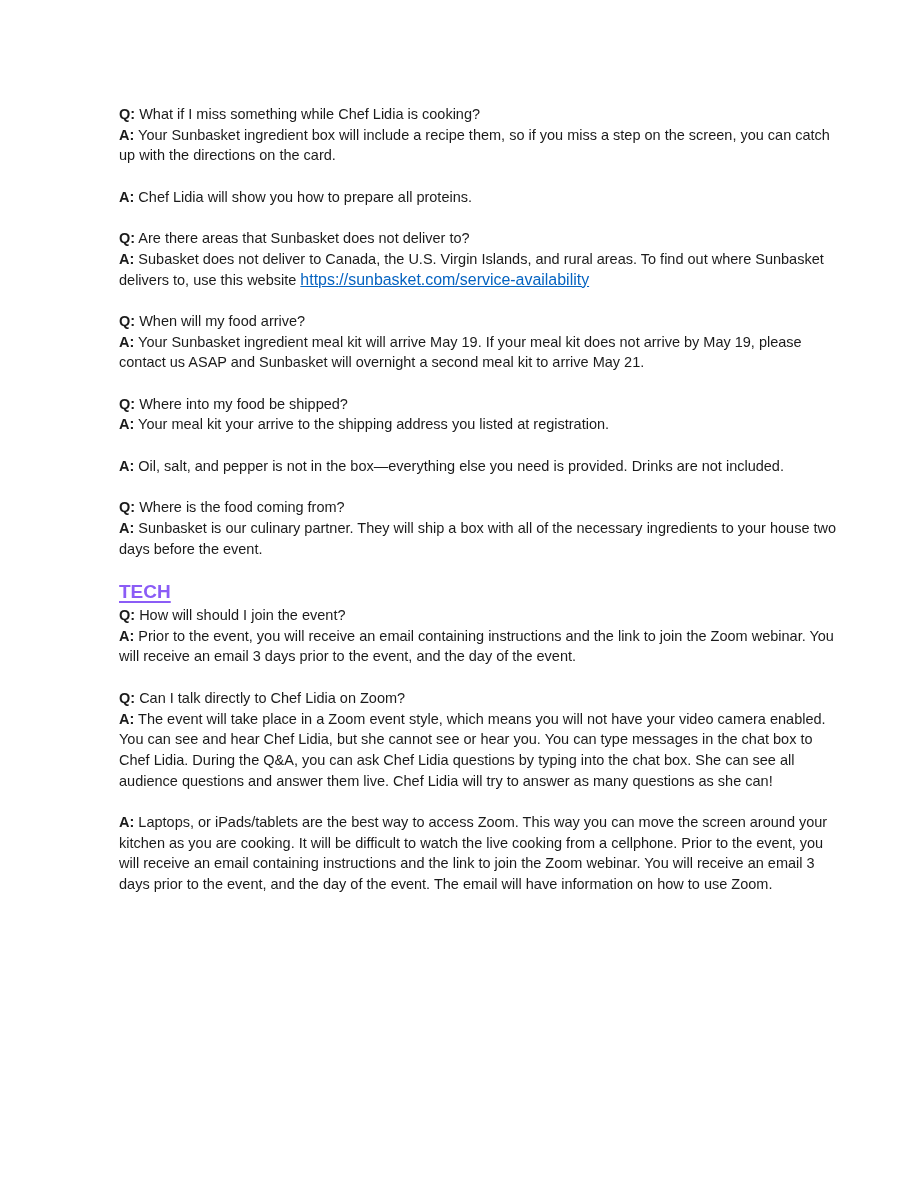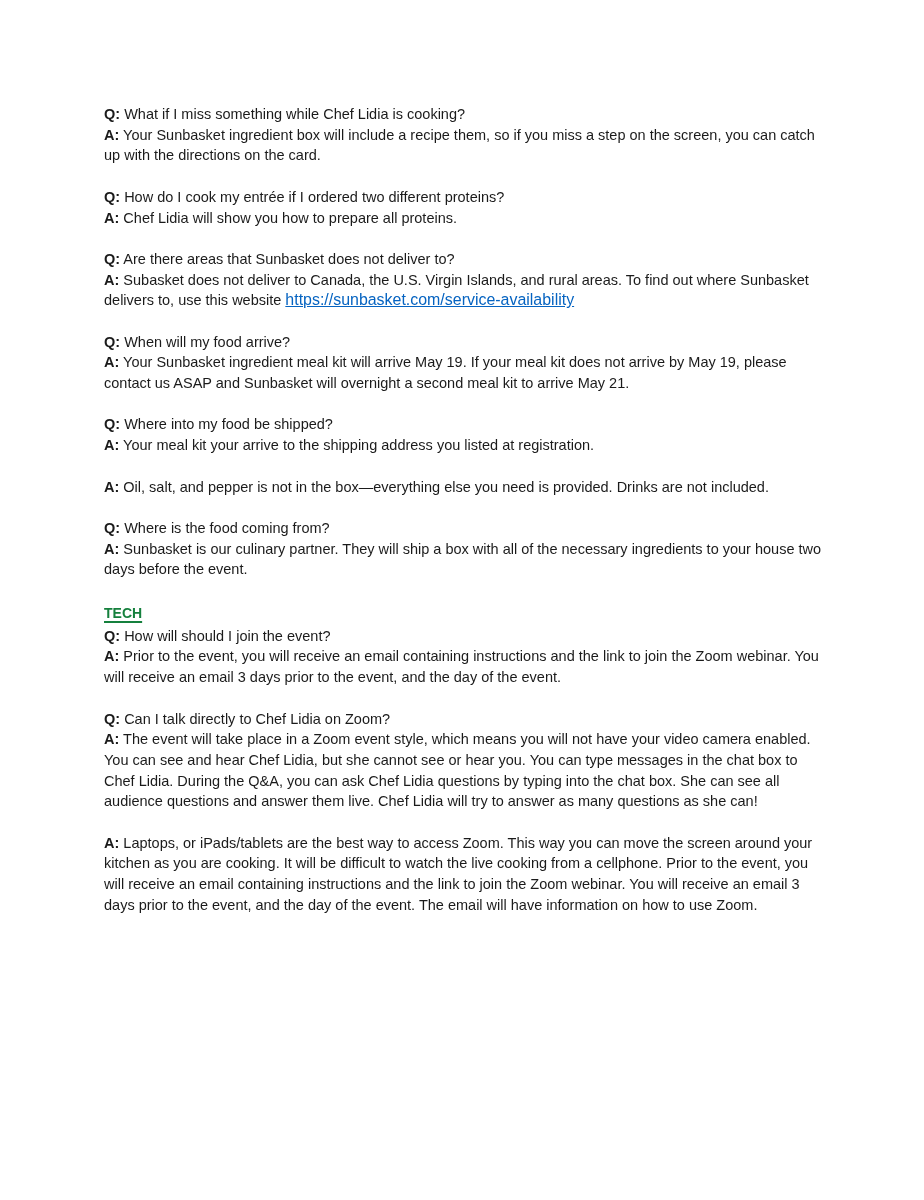--- a/index.html
+++ b/index.html
@@ -14,53 +14,53 @@
   .page {
     width: 924px;
     height: 1200px;
     background: #ffffff;
     padding: 104px 96px 0 104px;
   }
   .content {
     width: 724px;
     font-size: 14.5px;
     line-height: 20.7px;
+    margin-left: 15px;
   }
   .qa-block { margin-bottom: 20.7px; }
   .qa-block p { margin: 0; }
   .qa-label { font-weight: bold; }
   .doc-link {
     color: var(--link-color, #0563C1);
     font-size: 1.1em;
   }
   .section-heading {
-    font-size: 14px;
+    font-size: 19px;
     font-weight: bold;
     text-decoration: underline;
     text-decoration-thickness: 2px;
     text-underline-offset: 3px;
     line-height: 24px;
     margin-top: 12px;
     margin-bottom: 1px;
-    color: #15803d;
+    color: #8b5cf6;
   }
 </style>
 </head>
 <body>
 
 <div class="page">
   <div class="content">
 
     <div class="qa-block">
       <p><strong class="qa-label">Q:</strong> <span>What if I miss something while Chef Lidia is cooking?</span></p>
       <p><strong class="qa-label">A:</strong> <span>Your Sunbasket ingredient box will include a recipe them, so if you miss a step on the screen, you can catch up with the directions on the card.</span></p>
     </div>
 
     <div class="qa-block">
-      <p><strong class="qa-label">Q:</strong> <span>How do I cook my entrée if I ordered two different proteins?</span></p>
       <p><strong class="qa-label">A:</strong> <span>Chef Lidia will show you how to prepare all proteins.</span></p>
     </div>
 
     <div class="qa-block">
       <p><strong class="qa-label">Q:</strong> <span>Are there areas that Sunbasket does not deliver to?</span></p>
       <p><strong class="qa-label">A:</strong> <span>Subasket does not deliver to Canada, the U.S. Virgin Islands, and rural areas. To find out where Sunbasket delivers to, use this website</span> <a href="#" class="doc-link">https://sunbasket.com/service-availability</a></p>
     </div>
 
     <div class="qa-block">
       <p><strong class="qa-label">Q:</strong> <span>When will my food arrive?</span></p>

